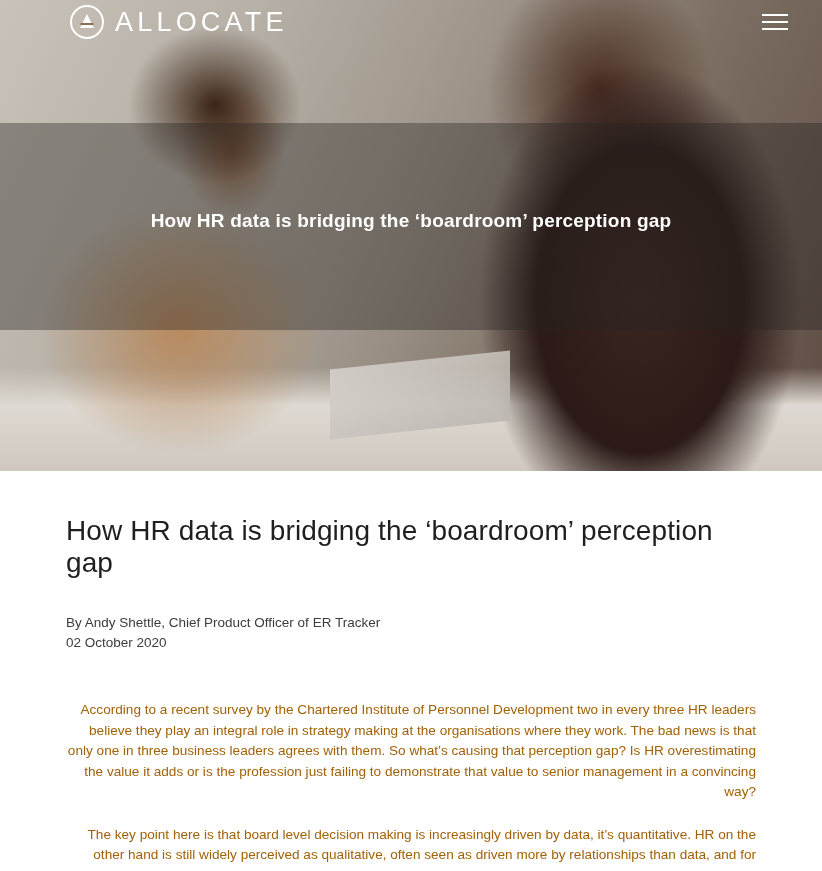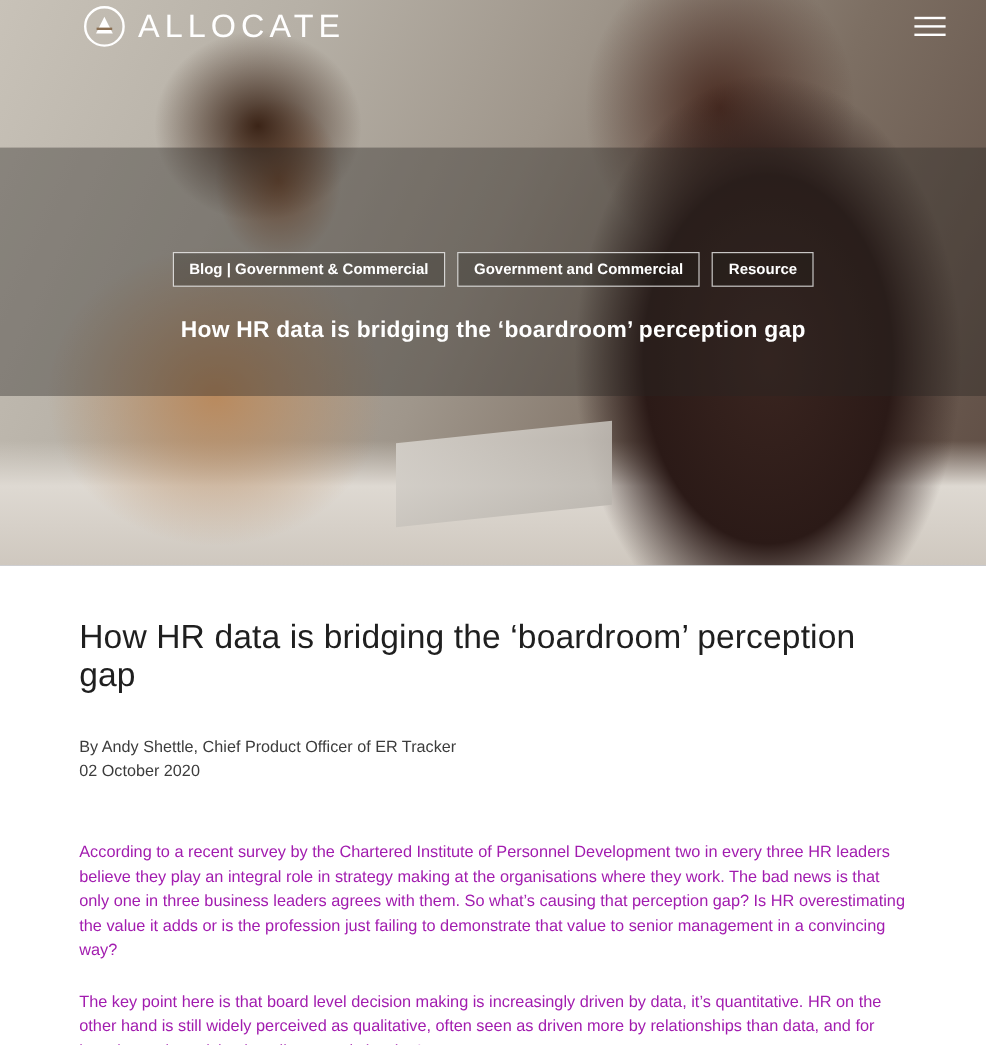--- a/index.html
+++ b/index.html
@@ -177,23 +177,24 @@
   .byline {
     font-size: 13.5px;
     color: #3c3c3c;
     line-height: 20px;
     margin-bottom: 47px;
   }
   .byline div { margin: 0; }
   .para {
     font-size: 13.6px;
     line-height: 20.5px;
-    color: #a21caf;
+    color: #a16207;
     margin: 0 0 22px 0;
     max-width: 730px;
+    text-align: right;
   }
 </style>
 </head>
 <body>
 
 <div class="page">
 
   <div class="hero">
     <div class="hero-photo"></div>
     <div class="hero-band"></div>
@@ -204,25 +205,20 @@
         <span class="logo-text">ALLOCATE</span>
       </div>
       <div class="burger">
         <span></span>
         <span></span>
         <span></span>
       </div>
     </div>
 
     <div class="hero-content">
-      <div class="tag-row">
-        <span class="tag">Blog | Government &amp; Commercial</span>
-        <span class="tag">Government and Commercial</span>
-        <span class="tag">Resource</span>
-      </div>
       <div class="hero-title">How HR data is bridging the ‘boardroom’ perception gap</div>
     </div>
   </div>
 
   <div class="article">
     <h1 class="article-title">How HR data is bridging the ‘boardroom’ perception gap</h1>
 
     <div class="byline">
       <div>By Andy Shettle, Chief Product Officer of ER Tracker</div>
       <div>02 October 2020</div>

